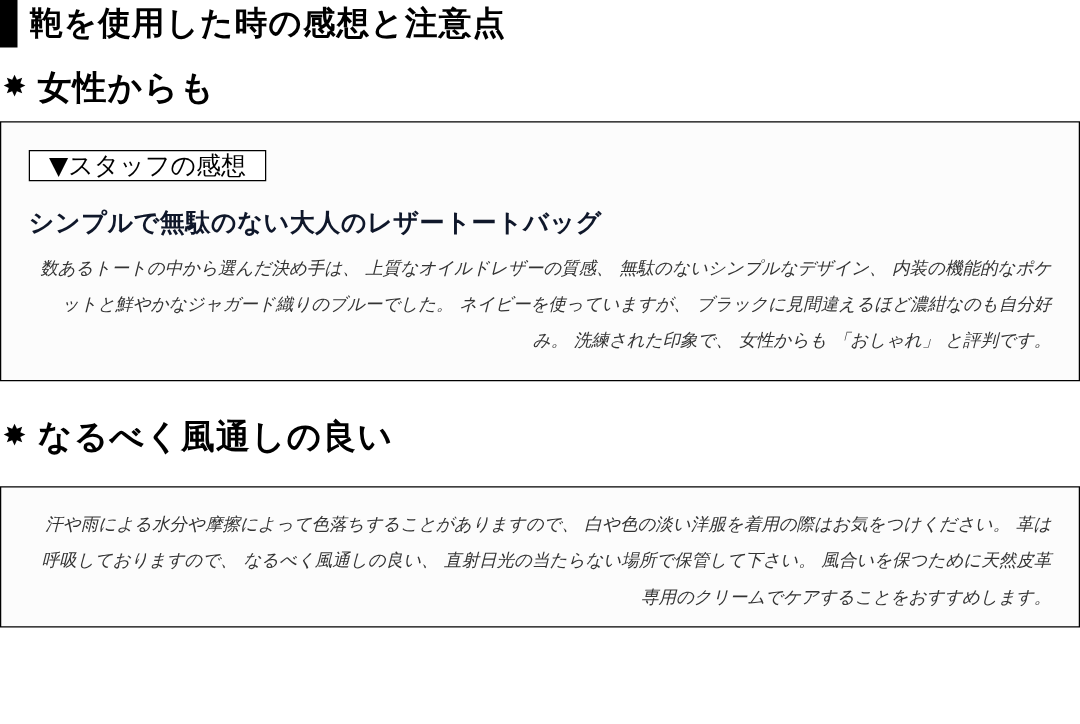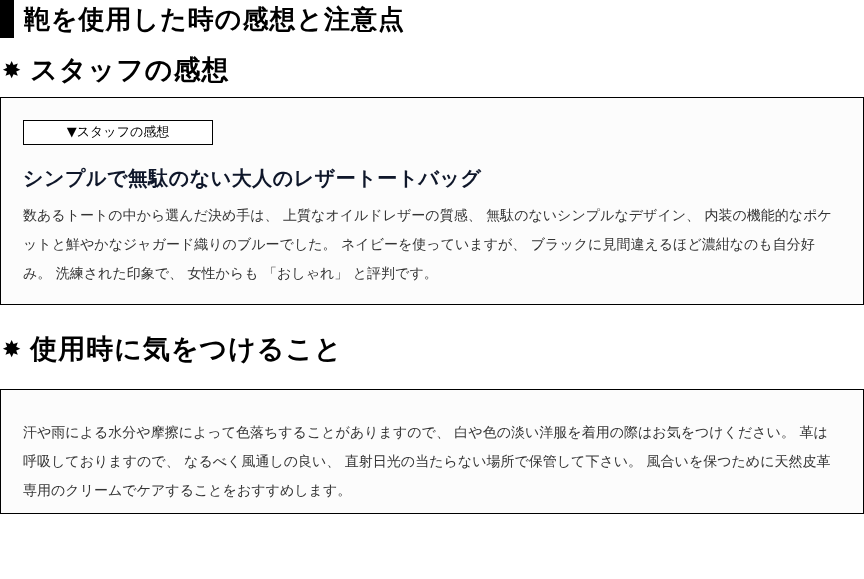--- a/index.html
+++ b/index.html
@@ -54,66 +54,67 @@
   }
   .content-box.impressions { padding: 22px 22px 16px 22px; }
   .content-box.cautions    { padding: 16px 22px 8px 22px; }
 
   .staff-label {
     display: block;
     width: 190px;
     border: 1px solid #000000;
     background: #ffffff;
     font-family: "DejaVu Serif", "Liberation Serif", serif;
-    font-size: 13px;
+    font-size: 20px;
     color: #000000;
     text-align: center;
     padding: 1px 0 2px 0;
     line-height: 20px;
   }
   .box-subtitle {
     margin-top: 20px;
     font-size: 20px;
     font-weight: bold;
     color: #0f172a;
     letter-spacing: 0.5px;
     white-space: nowrap;
   }
   .box-body {
     margin-top: 9px;
     font-size: 14px;
     line-height: 29px;
     color: #333333;
-    text-align: left;
+    text-align: right;
+    font-style: italic;
   }
-  .content-box.cautions .box-body { margin-top: 12px; }
+  .content-box.cautions .box-body { margin-top: 0; }
 </style>
 </head>
 <body>
 
 <div class="page">
 
   <header class="page-header">
     <span class="accent-bar"></span>
     <h1 class="page-title">鞄を使用した時の感想と注意点</h1>
   </header>
 
   <div class="section-heading first">
     <span class="star-icon">✸</span>
-    <h2>スタッフの感想</h2>
+    <h2>女性からも</h2>
   </div>
 
   <section class="content-box impressions">
     <div class="staff-label">▼スタッフの感想</div>
     <h3 class="box-subtitle">シンプルで無駄のない大人のレザートートバッグ</h3>
     <p class="box-body">数あるトートの中から選んだ決め手は、 上質なオイルドレザーの質感、 無駄のないシンプルなデザイン、 内装の機能的なポケットと鮮やかなジャガード織りのブルーでした。 ネイビーを使っていますが、 ブラックに見間違えるほど濃紺なのも自分好み。 洗練された印象で、 女性からも 「おしゃれ」 と評判です。</p>
   </section>
 
   <div class="section-heading second">
     <span class="star-icon">✸</span>
-    <h2>使用時に気をつけること</h2>
+    <h2>なるべく風通しの良い</h2>
   </div>
 
   <section class="content-box cautions">
     <p class="box-body">汗や雨による水分や摩擦によって色落ちすることがありますので、 白や色の淡い洋服を着用の際はお気をつけください。 革は呼吸しておりますので、 なるべく風通しの良い、 直射日光の当たらない場所で保管して下さい。 風合いを保つために天然皮革専用のクリームでケアすることをおすすめします。</p>
   </section>
 
 </div>
 
 </body></html>

